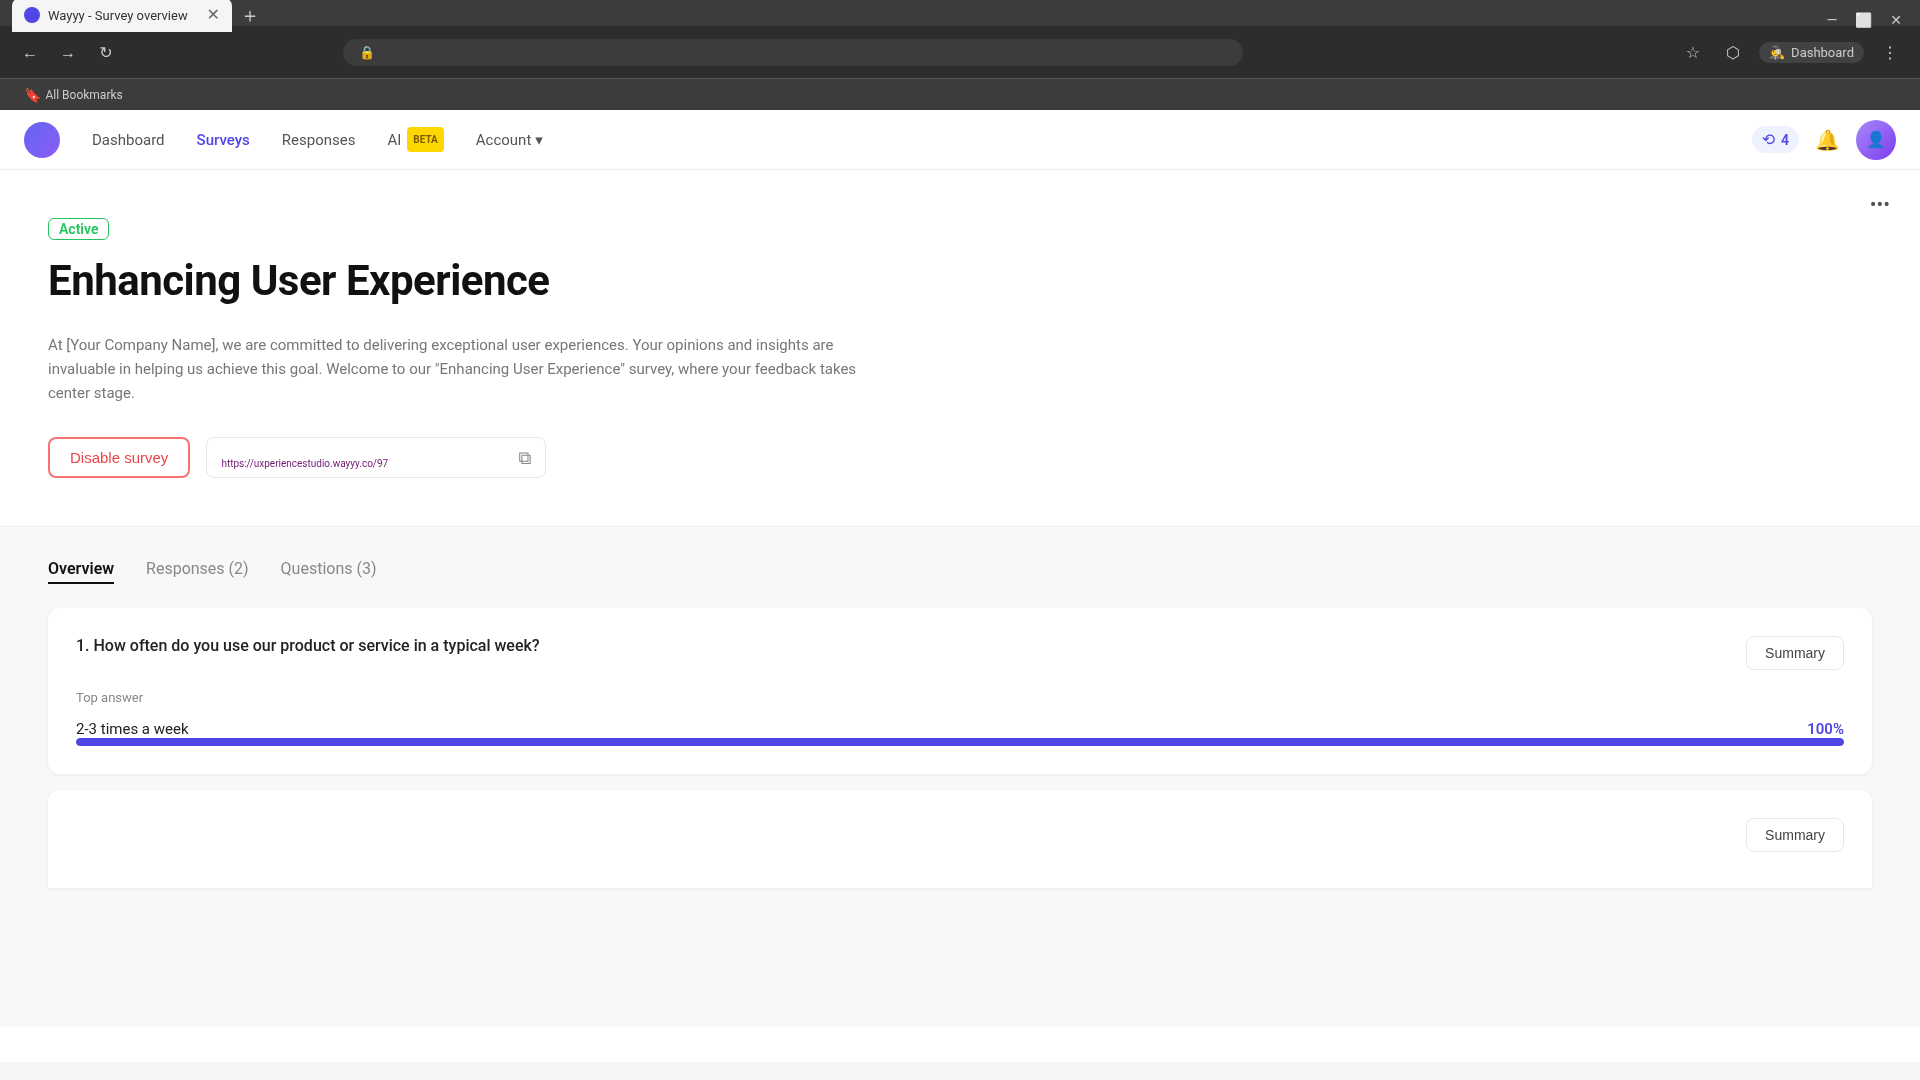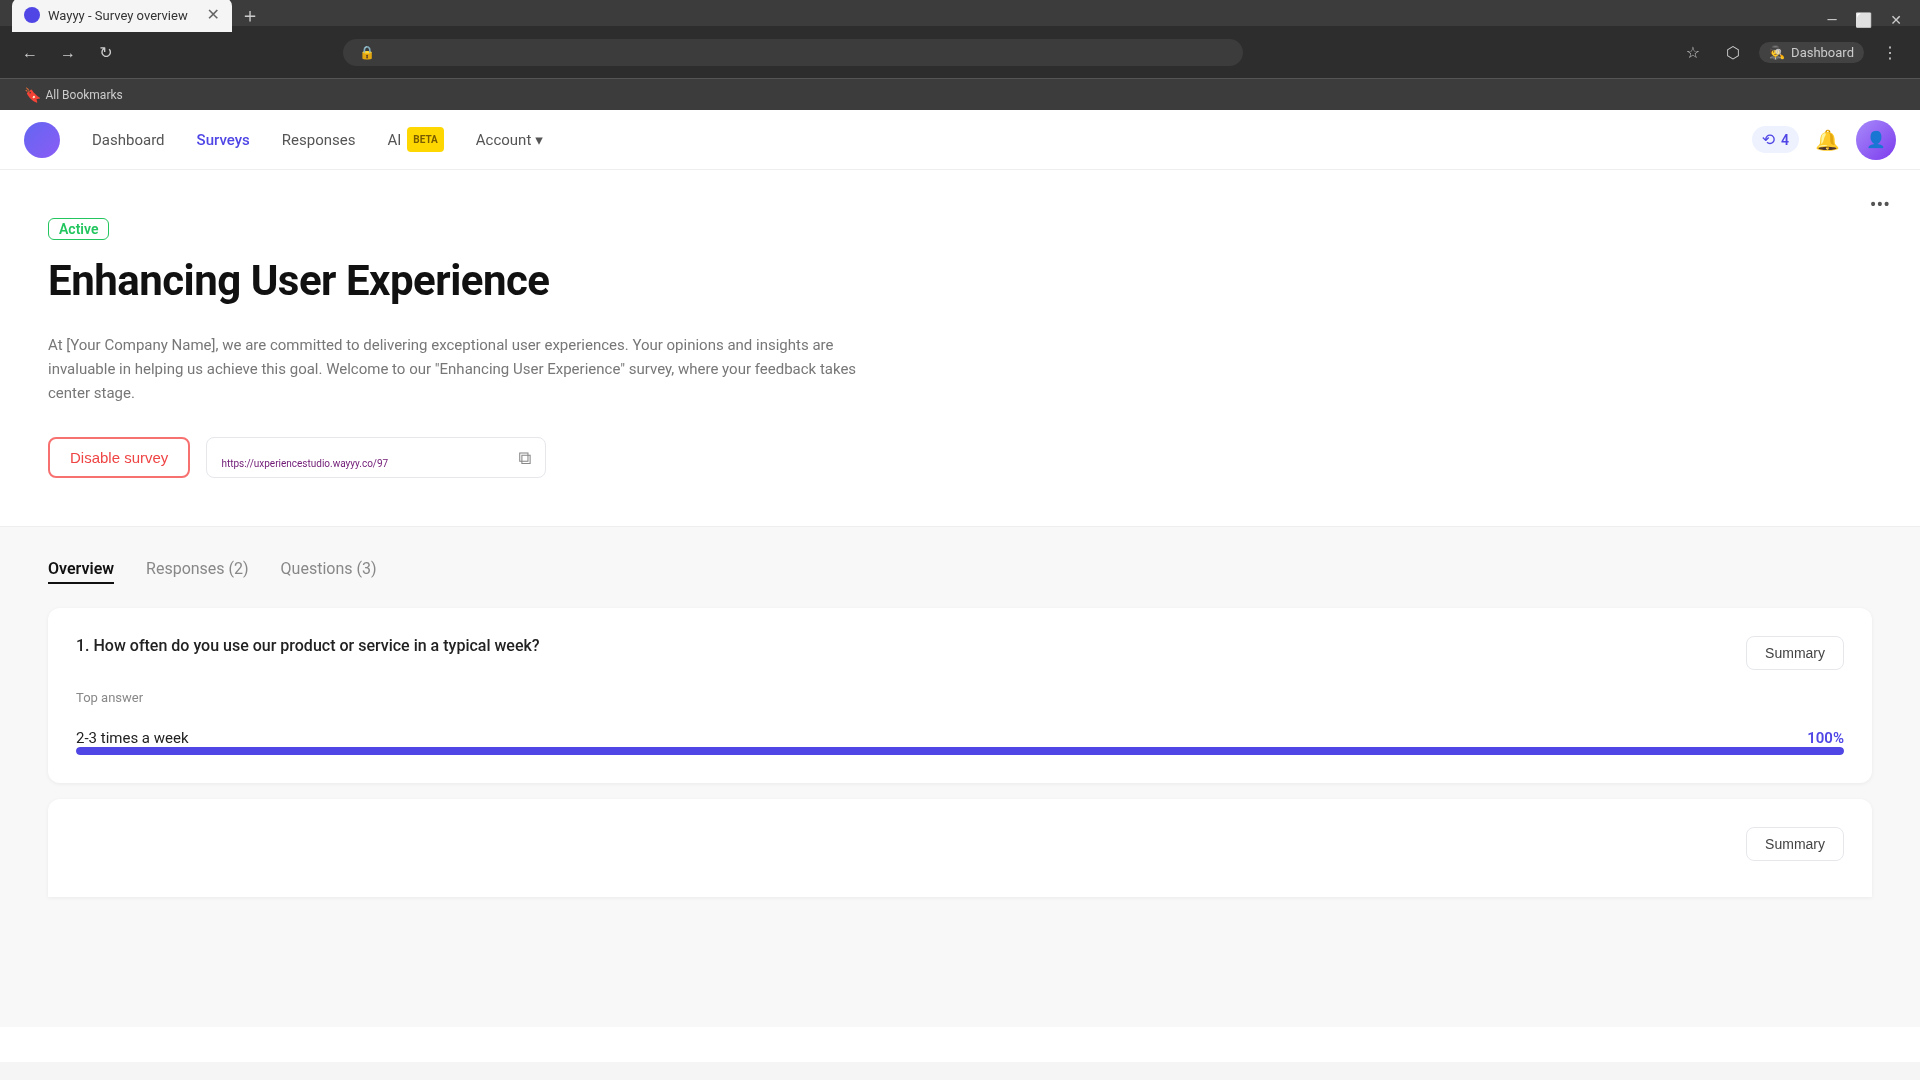--- a/index.html
+++ b/index.html
@@ -370,21 +370,21 @@
       background: white;
       color: #444;
       font-size: 14px;
       border-radius: 8px;
       cursor: pointer;
       white-space: nowrap;
     }
     .top-answer-label {
       font-size: 13px;
       color: #888;
-      margin-bottom: 24px;
+      margin-bottom: 15px;
     }
     .answer-row {
       display: flex;
       justify-content: space-between;
       align-items: flex-start;
       margin-bottom: 0;
     }
     .answer-text {
       font-size: 15px;
       color: #222;

